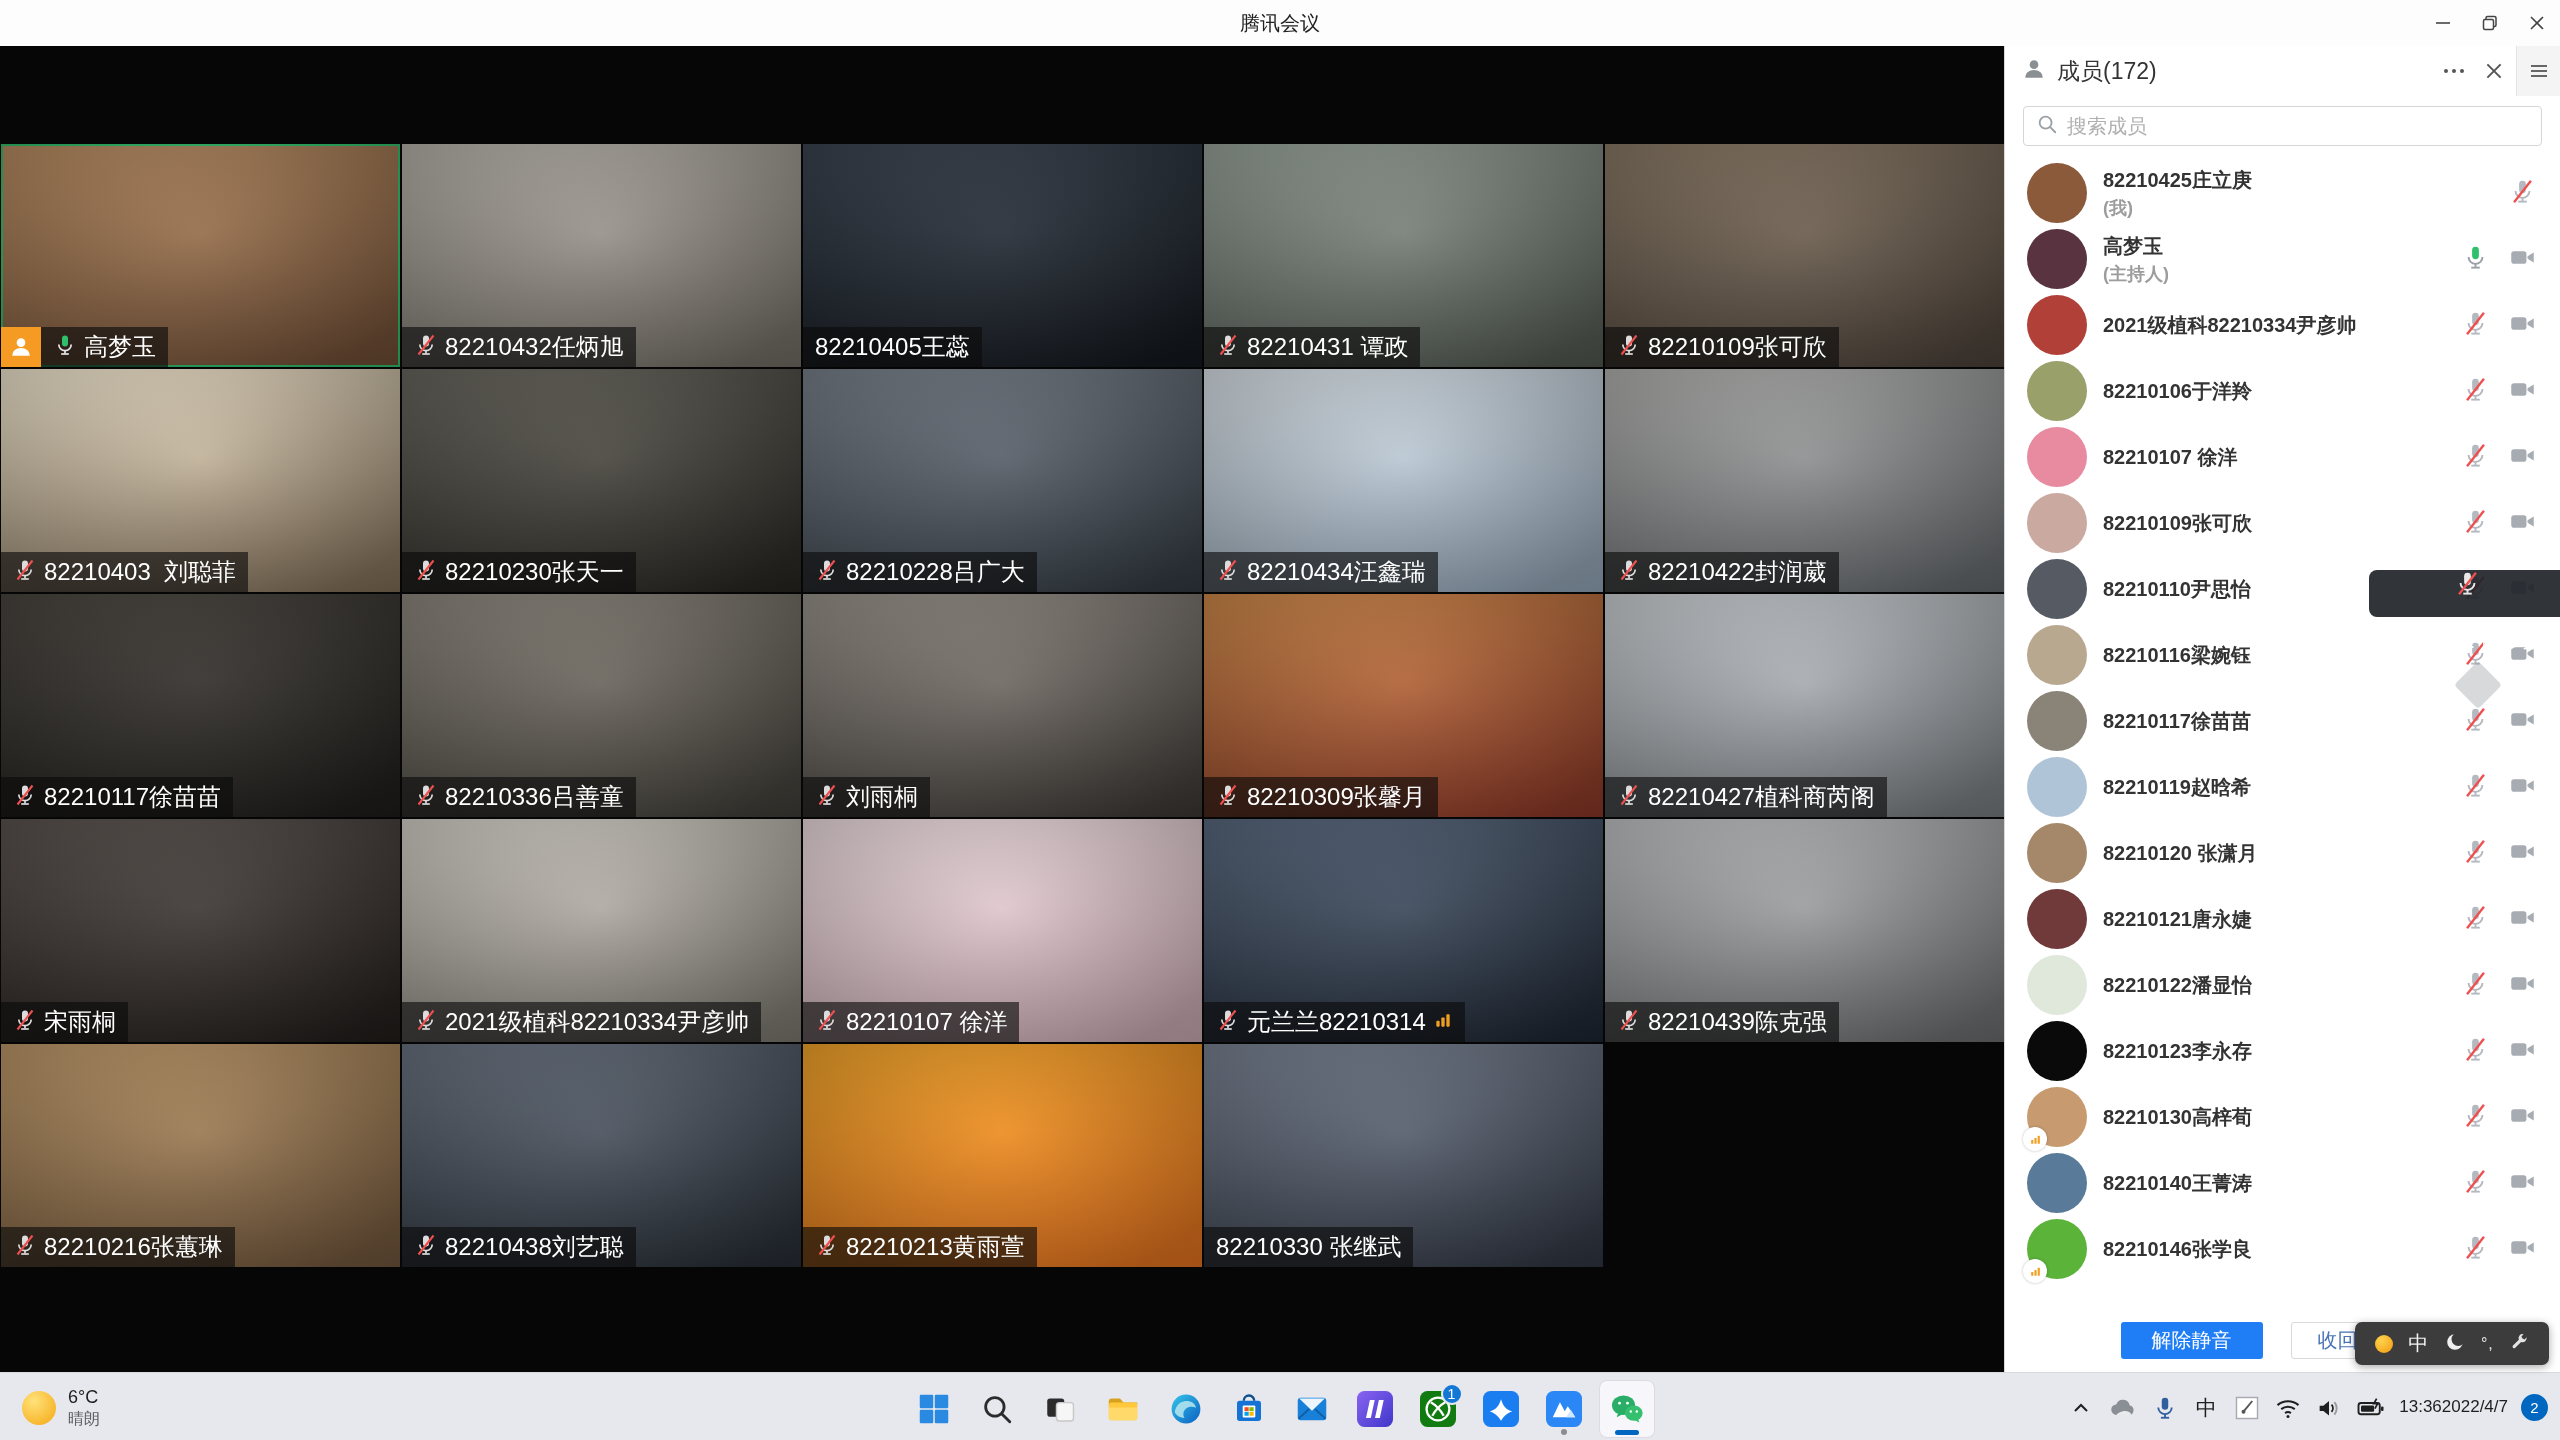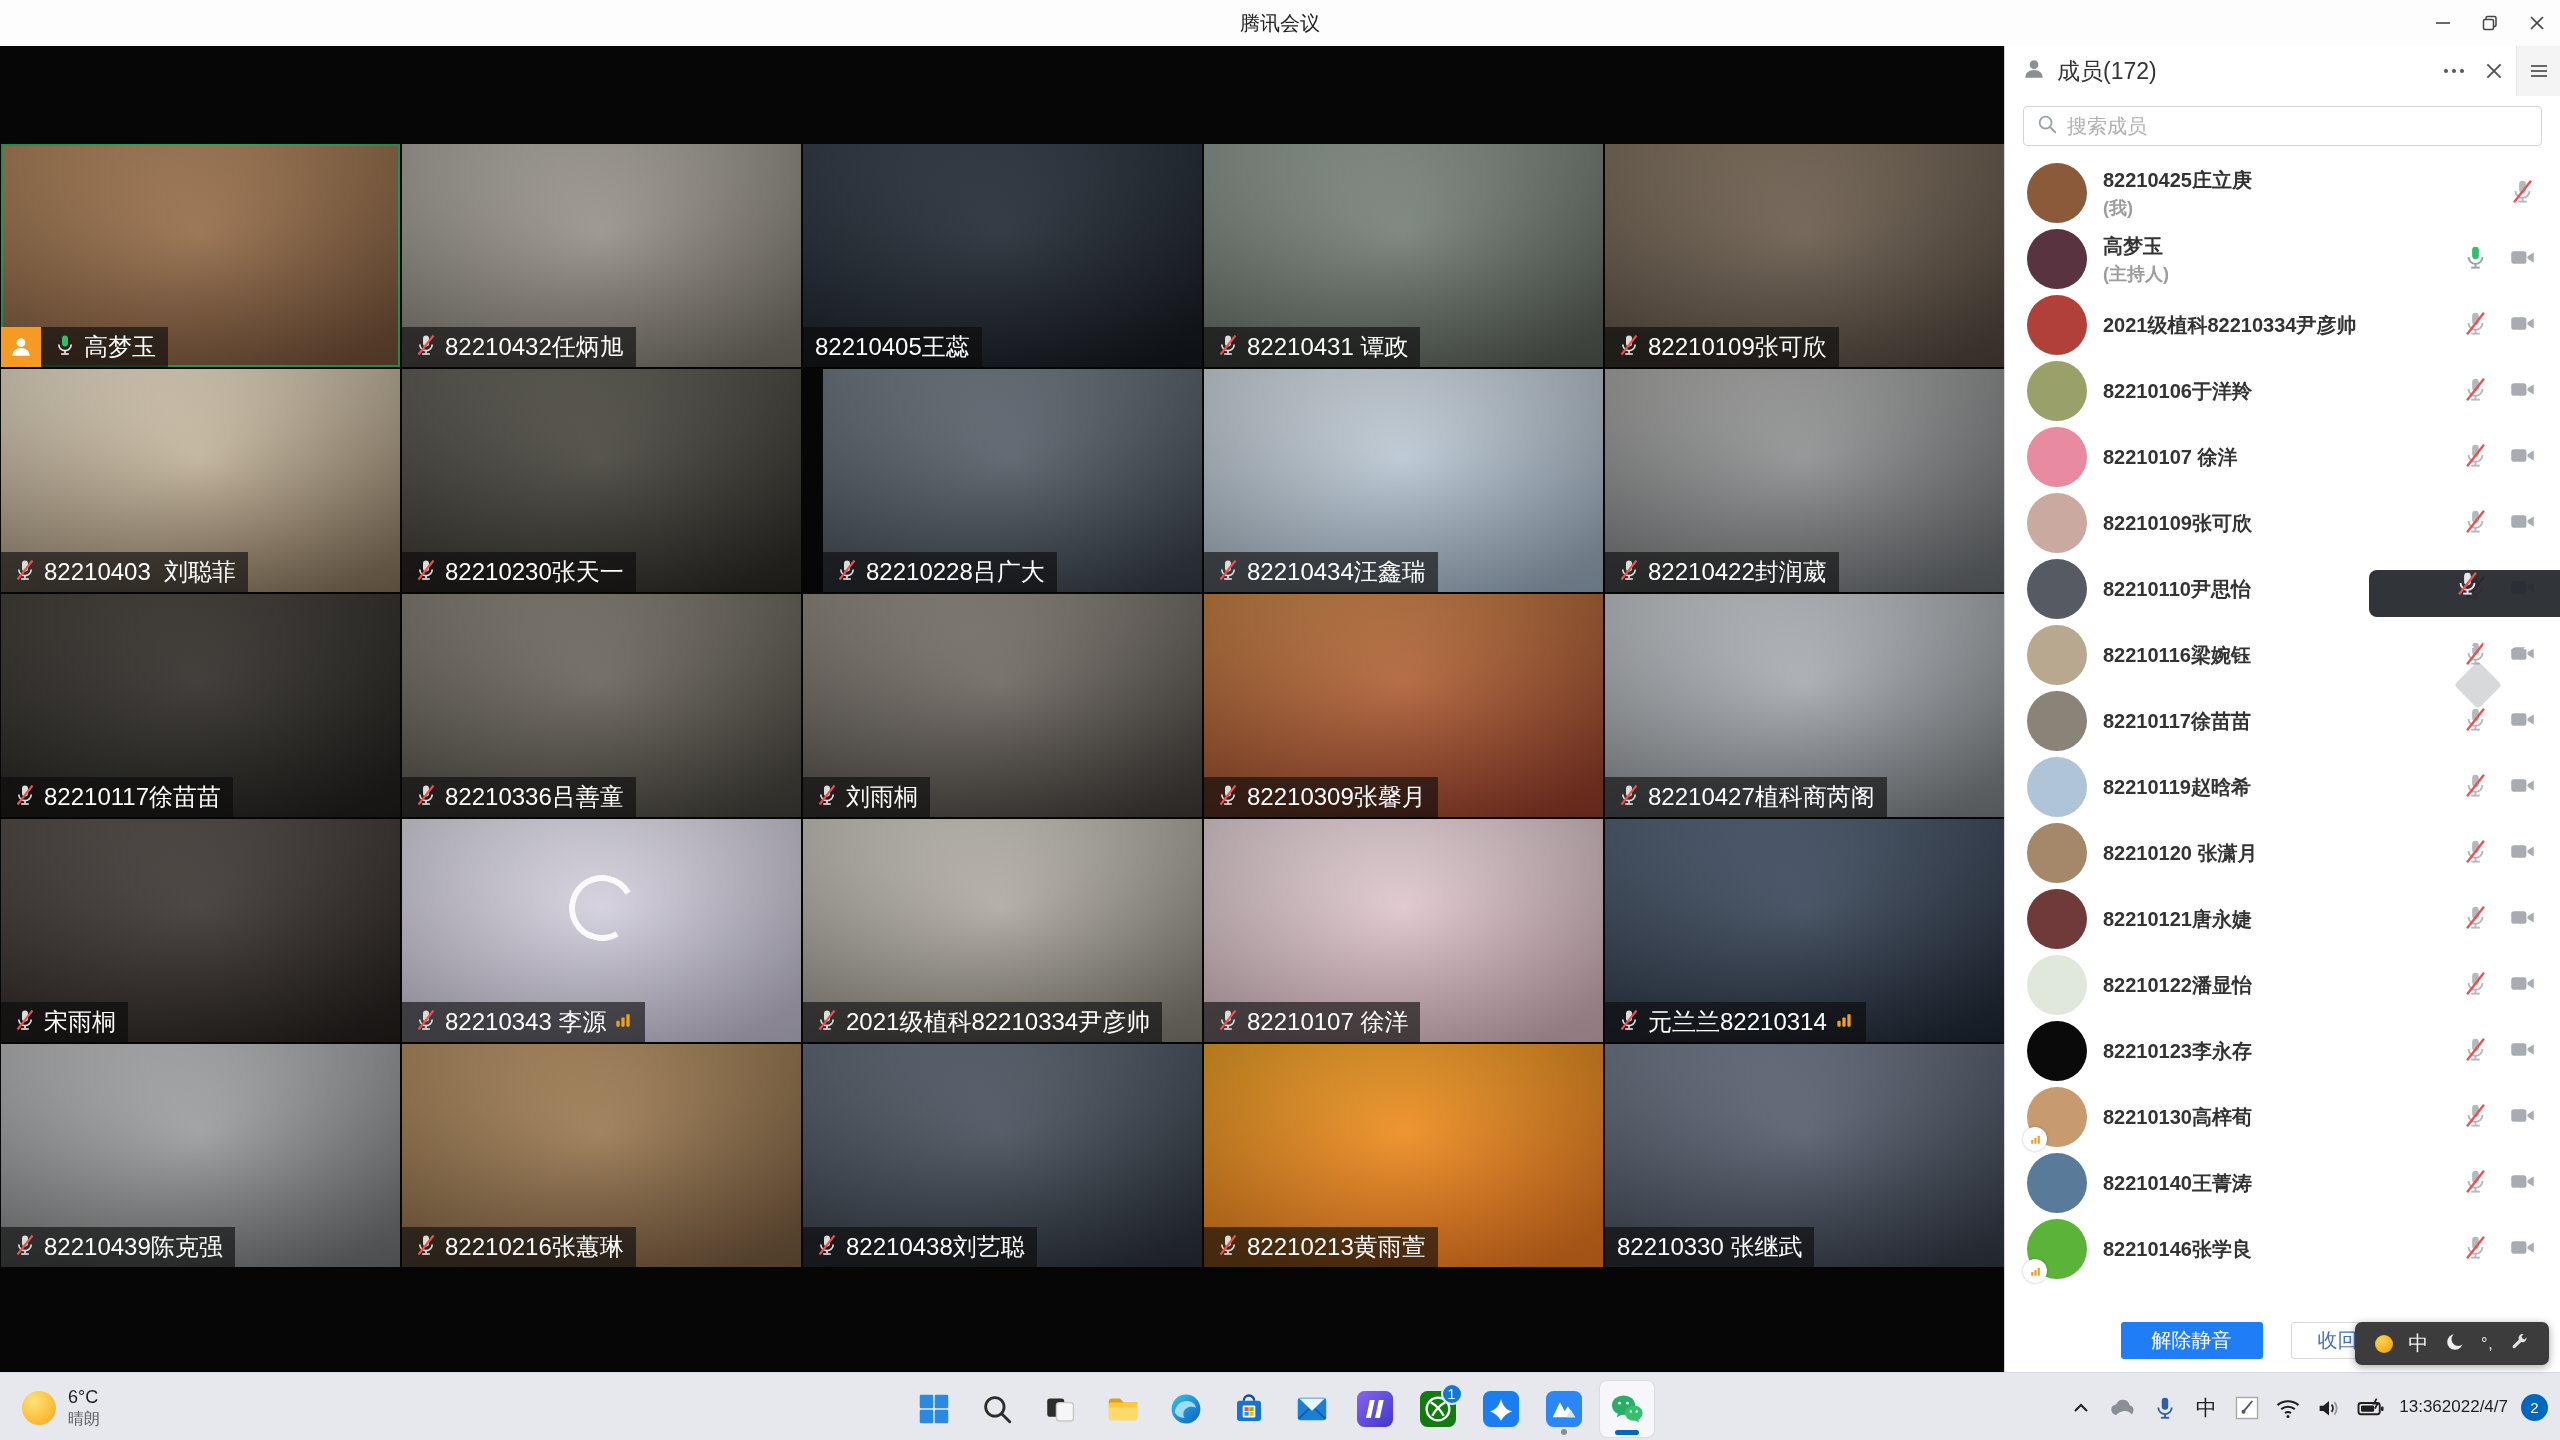--- a/index.html
+++ b/index.html
@@ -198,21 +198,21 @@
                     <rect x="9" y="2.5" width="6" height="11" rx="3" fill="#dcdcdc"></rect>
                     <path d="M5.8 11.5a6.2 6.2 0 0 0 12.4 0" fill="none" stroke="#dcdcdc" stroke-width="1.7"></path>
                     <line x1="12" y1="17.7" x2="12" y2="20.4" stroke="#dcdcdc" stroke-width="1.7"></line>
                     <line x1="8.2" y1="21" x2="15.8" y2="21" stroke="#dcdcdc" stroke-width="1.7"></line>
                     <line x1="4.5" y1="21.5" x2="19.5" y2="2.5" stroke="#ee4f4f" stroke-width="2.1"></line>
                   </svg></span>
                 <span class="tile-name">82210230张天一</span>
               </div>
             </div>
           </div>
-          <div class="tile" style="background: linear-gradient(165deg, rgb(122, 130, 140), rgb(48, 56, 64)); margin-left: 20px;">
+          <div class="tile" style="background: linear-gradient(165deg, rgb(122, 130, 140), rgb(48, 56, 64));">
             <div class="tile-label">
               <div class="label-bar">
                 <span><svg width="24" height="24" viewBox="0 0 24 24">
                     <rect x="9" y="2.5" width="6" height="11" rx="3" fill="#dcdcdc"></rect>
                     <path d="M5.8 11.5a6.2 6.2 0 0 0 12.4 0" fill="none" stroke="#dcdcdc" stroke-width="1.7"></path>
                     <line x1="12" y1="17.7" x2="12" y2="20.4" stroke="#dcdcdc" stroke-width="1.7"></line>
                     <line x1="8.2" y1="21" x2="15.8" y2="21" stroke="#dcdcdc" stroke-width="1.7"></line>
                     <line x1="4.5" y1="21.5" x2="19.5" y2="2.5" stroke="#ee4f4f" stroke-width="2.1"></line>
                   </svg></span>
                 <span class="tile-name">82210228吕广大</span>
@@ -321,40 +321,20 @@
             <div class="tile-label">
               <div class="label-bar">
                 <span><svg width="24" height="24" viewBox="0 0 24 24">
                     <rect x="9" y="2.5" width="6" height="11" rx="3" fill="#dcdcdc"></rect>
                     <path d="M5.8 11.5a6.2 6.2 0 0 0 12.4 0" fill="none" stroke="#dcdcdc" stroke-width="1.7"></path>
                     <line x1="12" y1="17.7" x2="12" y2="20.4" stroke="#dcdcdc" stroke-width="1.7"></line>
                     <line x1="8.2" y1="21" x2="15.8" y2="21" stroke="#dcdcdc" stroke-width="1.7"></line>
                     <line x1="4.5" y1="21.5" x2="19.5" y2="2.5" stroke="#ee4f4f" stroke-width="2.1"></line>
                   </svg></span>
                 <span class="tile-name">宋雨桐</span>
-              </div>
-            </div>
-          </div>
-          <div class="tile" style="background: linear-gradient(165deg, rgb(232, 230, 239), rgb(185, 180, 200));">
-            <div class="spinner"></div>
-            <div class="tile-label">
-              <div class="label-bar">
-                <span><svg width="24" height="24" viewBox="0 0 24 24">
-                    <rect x="9" y="2.5" width="6" height="11" rx="3" fill="#dcdcdc"></rect>
-                    <path d="M5.8 11.5a6.2 6.2 0 0 0 12.4 0" fill="none" stroke="#dcdcdc" stroke-width="1.7"></path>
-                    <line x1="12" y1="17.7" x2="12" y2="20.4" stroke="#dcdcdc" stroke-width="1.7"></line>
-                    <line x1="8.2" y1="21" x2="15.8" y2="21" stroke="#dcdcdc" stroke-width="1.7"></line>
-                    <line x1="4.5" y1="21.5" x2="19.5" y2="2.5" stroke="#ee4f4f" stroke-width="2.1"></line>
-                  </svg></span>
-                <span class="tile-name">82210343 李源</span>
-                <span><svg width="20" height="20" viewBox="0 0 24 24">
-                    <rect x="4" y="13" width="4" height="7" rx="1" fill="#f0a020"></rect>
-                    <rect x="10" y="9" width="4" height="11" rx="1" fill="#f0a020"></rect>
-                    <rect x="16" y="5" width="4" height="15" rx="1" fill="#f0a020"></rect>
-                  </svg></span>
               </div>
             </div>
           </div>
           <div class="tile" style="background: linear-gradient(165deg, rgb(216, 212, 204), rgb(122, 118, 110));">
             <div class="tile-label">
               <div class="label-bar">
                 <span><svg width="24" height="24" viewBox="0 0 24 24">
                     <rect x="9" y="2.5" width="6" height="11" rx="3" fill="#dcdcdc"></rect>
                     <path d="M5.8 11.5a6.2 6.2 0 0 0 12.4 0" fill="none" stroke="#dcdcdc" stroke-width="1.7"></path>
                     <line x1="12" y1="17.7" x2="12" y2="20.4" stroke="#dcdcdc" stroke-width="1.7"></line>

